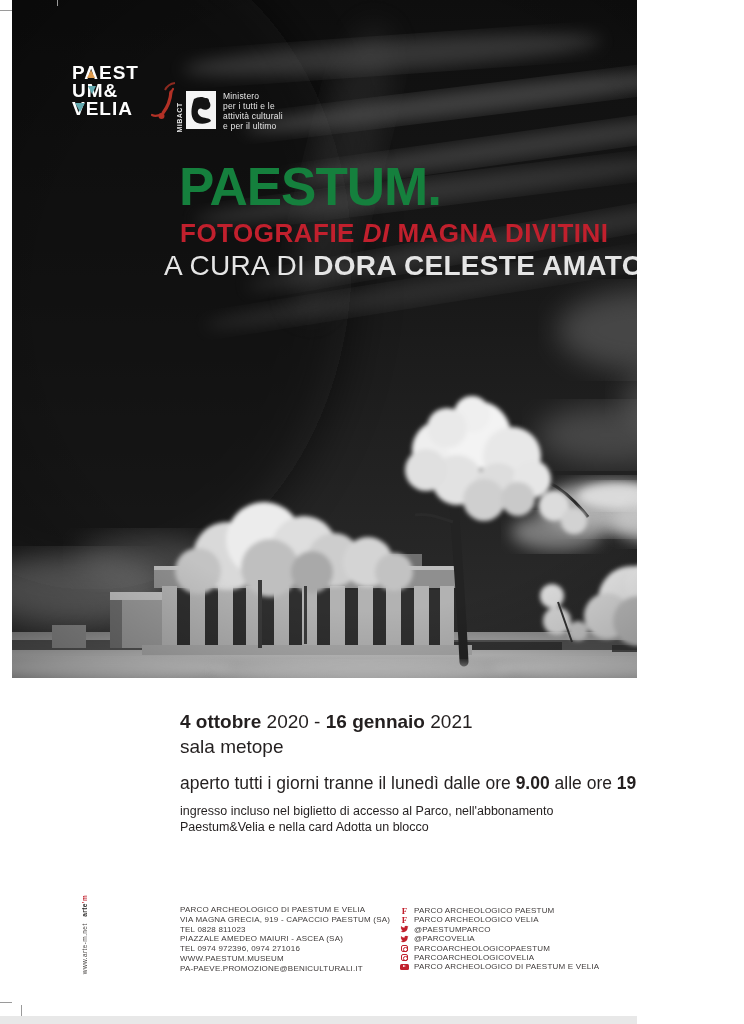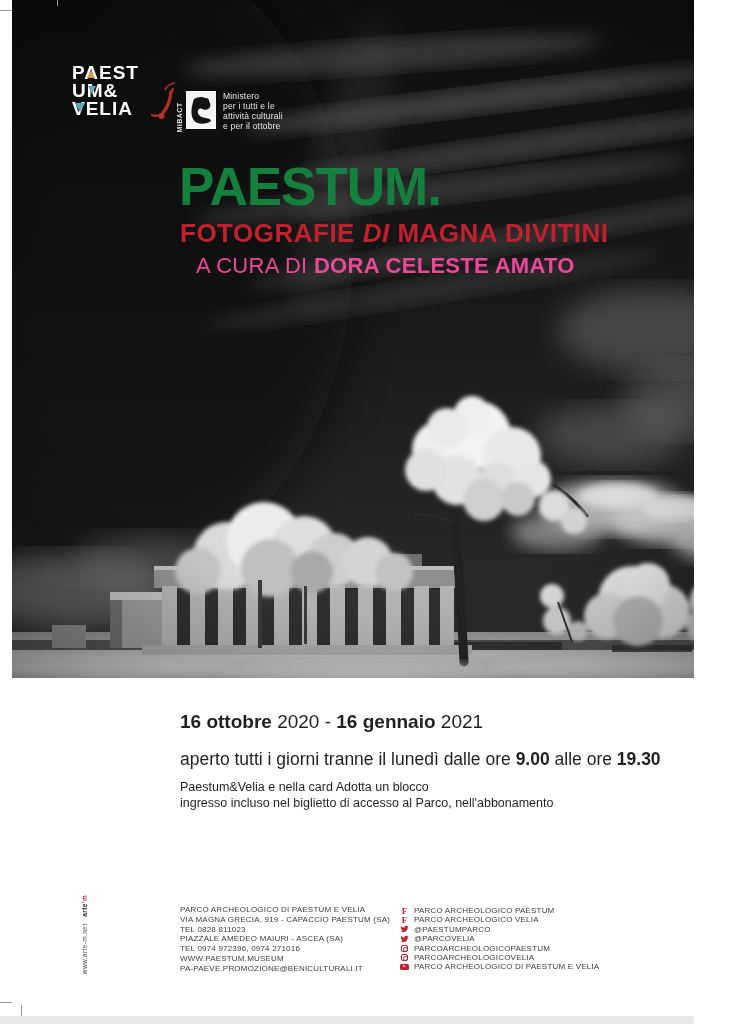--- a/index.html
+++ b/index.html
@@ -1,17 +1,17 @@
 <!DOCTYPE html>
 <html><head>
 <meta charset="utf-8">
 <style>
   html,body{margin:0;padding:0;}
   body{font-family:"Liberation Sans", sans-serif; background:#ffffff;}
-  .viewport{position:relative;width:694px;height:1024px;background:#ffffff;overflow:hidden;}
+  .viewport{position:relative;width:637px;height:1024px;background:#ffffff;overflow:hidden;}
   .poster{position:absolute;left:12px;top:0;width:720px;height:1016px;background:#ffffff;}
   .photo{position:absolute;left:0;top:0;width:720px;height:678px;background:#141414;overflow:hidden;}
   .photo svg{display:block;}
 
   
   .park-logo{position:absolute;left:60px;top:64px;color:#fdfdfd;font-weight:800;
              font-size:19px;line-height:18px;letter-spacing:1px;}
   .park-logo .lg-line{position:relative;}
   .tri{position:absolute;width:0;height:0;}
   .tri-orange{left:15px;top:6px;border-left:4.5px solid transparent;border-right:4.5px solid transparent;border-bottom:8px solid #dd9a4d;}
@@ -25,21 +25,21 @@
                   width:38px;margin-left:-14px;margin-right:-12px;margin-top:16px;text-align:center;color:#e8e8e8;}
   .ministry .seal{width:30px;height:38px;background:#f4f4f4;margin-right:7px;position:relative;overflow:hidden;}
   .ministry .name{font-size:8.5px;line-height:10px;letter-spacing:.2px;padding-top:3px;color:#e6e6e6;}
 
   
   .hero-title{position:absolute;left:167px;top:161px;font-size:53px;line-height:52px;font-weight:800;
               letter-spacing:-1px;color:#15803d;}
   .hero-subtitle{position:absolute;left:168px;top:220px;font-size:26px;line-height:27px;font-weight:700;
                  letter-spacing:.5px;color:#c1202d;}
   .hero-subtitle .it{font-style:italic;}
-  .hero-curator{position:absolute;left:184px;top:251px;font-size:22px;line-height:30px;color:#ec4899;
+  .hero-curator{position:absolute;left:152px;top:251px;font-size:28px;line-height:30px;color:#e5e5e5;
                 font-weight:300;letter-spacing:.3px;}
   .hero-curator .strong{font-weight:700;}
 
   
   .details{position:absolute;left:168px;top:710px;color:#231f1f;}
   .d-main{font-size:19px;line-height:24.5px;}
   .d-main .b{font-weight:700;}
   .d-hours{font-size:17.5px;line-height:23px;margin-top:13px;text-align:right;}
   .d-hours .b{font-weight:700;}
   .d-small{font-size:12.5px;line-height:16px;margin-top:8px;}
@@ -261,39 +261,40 @@
         <div class="seal">
           <svg width="30" height="38" viewBox="0 0 30 38">
             <path d="M8 8 C14 4 22 6 24 12 C26 18 20 20 16 18 C12 16 10 22 14 25 C18 28 24 26 25 30 C20 34 10 34 7 28 C4 22 6 14 8 8 Z" fill="#141414"></path>
             <circle cx="20" cy="10" r="3" fill="#141414"></circle>
           </svg>
         </div>
         <div class="name">
           <div>Ministero</div>
           <div>per i tutti e le</div>
           <div>attività culturali</div>
-          <div>e per il ottobre</div>
+          <div>e per il ultimo</div>
         </div>
       </div>
 
       <div class="hero-title">PAESTUM.</div>
       <div class="hero-subtitle"><span>FOTOGRAFIE </span><span class="it">DI</span><span> MAGNA DIVITINI</span></div>
       <div class="hero-curator"><span>A CURA DI </span><span class="strong">DORA CELESTE AMATO</span></div>
     </div>
 
     <div class="details">
       <div class="d-main">
-        <div><span class="b">16 ottobre</span><span> 2020</span><span> - </span><span class="b">16 gennaio</span><span> 2021</span></div>
+        <div><span class="b">4 ottobre</span><span> 2020</span><span> - </span><span class="b">16 gennaio</span><span> 2021</span></div>
+        <div>sala metope</div>
       </div>
       <div class="d-hours">
         <div><span>aperto tutti i giorni tranne il lunedì dalle ore </span><span class="b">9.00</span><span> alle ore </span><span class="b">19.30</span></div>
       </div>
       <div class="d-small">
+        <div>ingresso incluso nel biglietto di accesso al Parco, nell'abbonamento</div>
         <div>Paestum&amp;Velia e nella card Adotta un blocco</div>
-        <div>ingresso incluso nel biglietto di accesso al Parco, nell'abbonamento</div>
       </div>
     </div>
 
     <div class="footer-contact">
       <div>PARCO ARCHEOLOGICO DI PAESTUM E VELIA</div>
       <div>VIA MAGNA GRECIA, 919 - CAPACCIO PAESTUM (SA)</div>
       <div>TEL 0828 811023</div>
       <div>PIAZZALE AMEDEO MAIURI - ASCEA (SA)</div>
       <div>TEL 0974 972396, 0974 271016</div>
       <div>WWW.PAESTUM.MUSEUM</div>

